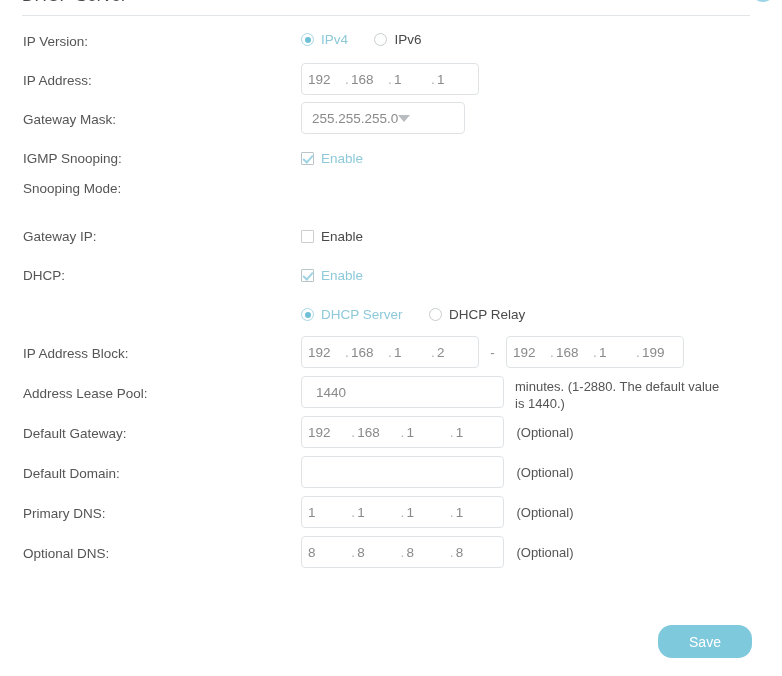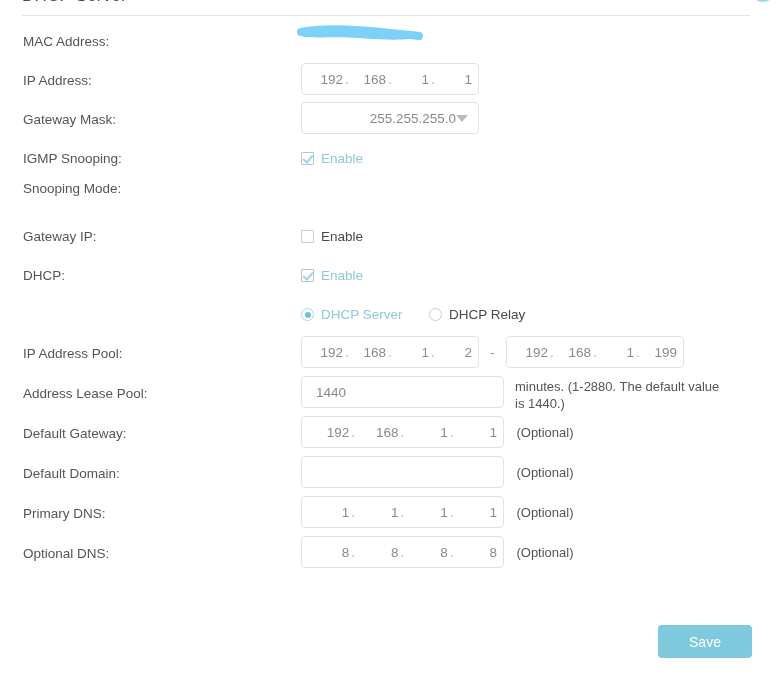--- a/index.html
+++ b/index.html
@@ -156,43 +156,43 @@
     display: inline-flex;
     align-items: center;
     vertical-align: middle;
   }
   .ip-input {
     width: 178px;
     padding: 0 6px;
   }
   .ip-seg {
     flex: 1 1 0;
-    text-align: right;
+    text-align: left;
     color: #8a8a8a;
     font-size: 13.5px;
   }
   .ip-dot {
     flex: none;
     width: 8px;
     text-align: center;
     color: #b0b0b0;
     font-size: 13.5px;
   }
   .pool-dash {
     display: inline-block;
     vertical-align: middle;
     width: 18px;
     text-align: center;
     color: #8a8a8a;
     font-size: 13.5px;
   }
   .select {
-    width: 178px;
+    width: 164px;
     padding: 0 10px;
-    justify-content: flex-end;
+    justify-content: flex-start;
     color: #8a8a8a;
   }
   .caret {
     width: 0;
     height: 0;
     border-left: 6px solid transparent;
     border-right: 6px solid transparent;
     border-top: 7px solid #b9bcbe;
   }
   .text-input {
@@ -240,21 +240,21 @@
   }
 
   
   .save-btn {
     position: absolute;
     left: 658px;
     top: 625px;
     width: 94px;
     height: 33px;
     border: none;
-    border-radius: 4px;
+    border-radius: 14px;
     background: #7fc9dd;
     color: #ffffff;
     font-size: 14px;
     font-family: "Liberation Sans", sans-serif;
     cursor: pointer;
   }
 </style>
 </head>
 <body>
 
@@ -264,33 +264,34 @@
   <div class="head-icon">
     <svg width="26" height="26" viewBox="0 0 26 26">
       <circle cx="13" cy="13" r="11" fill="none" stroke="#9bd6e8" stroke-width="2"></circle>
       <circle cx="13" cy="13" r="4" fill="#9bd6e8"></circle>
     </svg>
   </div>
 </div>
 
 <div class="form">
 
-
-  <div class="row" style="height:39px">
-    <div class="row-label" style="top:9px">MAC Address:</div>
+  <div class="row" style="height:39px">
+    <div class="row-label" style="top:9px">IP Version:</div>
     <div class="row-field" style="top:6px">
-      <div class="mac-wrap">
-        <div class="mac-text"></div>
-        <svg class="mac-redact" viewBox="0 0 130 26">
-          <path d="M4 12 C18 4, 44 5, 72 8 C96 11, 116 12, 124 14 C116 19, 92 18, 64 16 C40 14, 16 17, 6 14 Z" fill="#7dd0f7"></path>
-          <path d="M6 10 C26 6, 56 7, 86 10 C104 12, 118 13, 124 14" stroke="#7dd0f7" stroke-width="8" stroke-linecap="round" fill="none"></path>
-        </svg>
-      </div>
-    </div>
-  </div>
+      <span class="opt">
+        <span class="radio on"></span>
+        <span class="opt-label sel">IPv4</span>
+      </span>
+      <span class="opt">
+        <span class="radio"></span>
+        <span class="opt-label unsel">IPv6</span>
+      </span>
+    </div>
+  </div>
+
 
   <div class="row" style="height:39px">
     <div class="row-label" style="top:9px">IP Address:</div>
     <div class="row-field" style="top:0px">
       <span class="input ip-input">
         <span class="ip-seg">192</span>
         <span class="ip-dot">.</span>
         <span class="ip-seg">168</span>
         <span class="ip-dot">.</span>
         <span class="ip-seg">1</span>
@@ -351,21 +352,21 @@
         <span class="opt-label sel">DHCP Server</span>
       </span>
       <span class="opt">
         <span class="radio"></span>
         <span class="opt-label unsel">DHCP Relay</span>
       </span>
     </div>
   </div>
 
   <div class="row" style="height:40px">
-    <div class="row-label" style="top:9px">IP Address Pool:</div>
+    <div class="row-label" style="top:9px">IP Address Block:</div>
     <div class="row-field" style="top:0px">
       <span class="input ip-input">
         <span class="ip-seg">192</span>
         <span class="ip-dot">.</span>
         <span class="ip-seg">168</span>
         <span class="ip-dot">.</span>
         <span class="ip-seg">1</span>
         <span class="ip-dot">.</span>
         <span class="ip-seg">2</span>
       </span>

